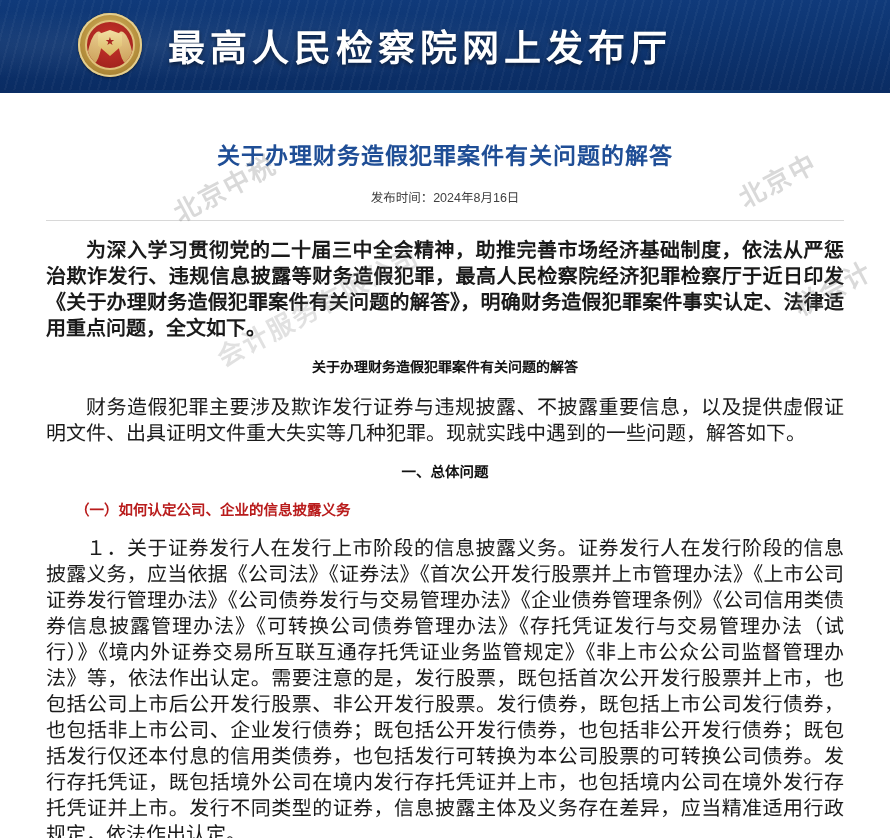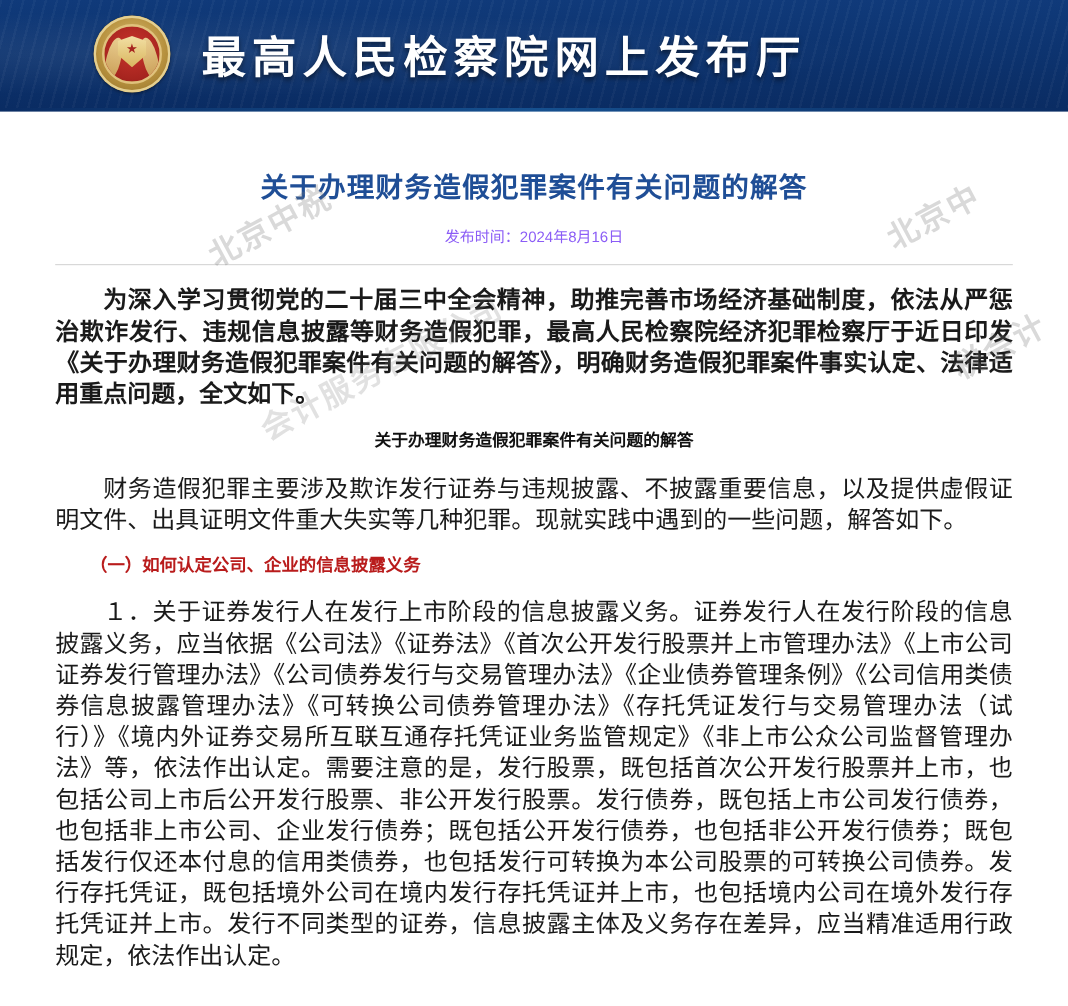--- a/index.html
+++ b/index.html
@@ -145,21 +145,21 @@
     text-align: center;
     color: #1f4e96;
     font-family: "DejaVu Serif", "Liberation Serif", serif;
     font-weight: bold;
     font-size: 23px;
     letter-spacing: 1px;
     margin: 18px 0 0 0;
   }
   .pub-date {
     text-align: center;
-    color: #8b5cf6;
+    color: #404040;
     font-size: 12.5px;
     margin: 16px 0 0 0;
   }
   .divider {
     margin: 14px 0 16px 0;
     border-top: 1px solid #d8d8d8;
   }
   p.para {
     margin: 0 0 13px 0;
     font-size: 20px;
@@ -234,19 +234,20 @@
     </div>
 
     <div class="divider"></div>
 
     <p class="para lead">为深入学习贯彻党的二十届三中全会精神，助推完善市场经济基础制度，依法从严惩治欺诈发行、违规信息披露等财务造假犯罪，最高人民检察院经济犯罪检察厅于近日印发《关于办理财务造假犯罪案件有关问题的解答》，明确财务造假犯罪案件事实认定、法律适用重点问题，全文如下。</p>
 
     <p class="center-sub">关于办理财务造假犯罪案件有关问题的解答</p>
 
     <p class="para">财务造假犯罪主要涉及欺诈发行证券与违规披露、不披露重要信息，以及提供虚假证明文件、出具证明文件重大失实等几种犯罪。现就实践中遇到的一些问题，解答如下。</p>
 
+    <p class="section-title">一、总体问题</p>
 
     <p class="sub-title">（一）如何认定公司、企业的信息披露义务</p>
 
     <p class="para">１．关于证券发行人在发行上市阶段的信息披露义务。证券发行人在发行阶段的信息披露义务，应当依据《公司法》《证券法》《首次公开发行股票并上市管理办法》《上市公司证券发行管理办法》《公司债券发行与交易管理办法》《企业债券管理条例》《公司信用类债券信息披露管理办法》《可转换公司债券管理办法》《存托凭证发行与交易管理办法（试行）》《境内外证券交易所互联互通存托凭证业务监管规定》《非上市公众公司监督管理办法》等，依法作出认定。需要注意的是，发行股票，既包括首次公开发行股票并上市，也包括公司上市后公开发行股票、非公开发行股票。发行债券，既包括上市公司发行债券，也包括非上市公司、企业发行债券；既包括公开发行债券，也包括非公开发行债券；既包括发行仅还本付息的信用类债券，也包括发行可转换为本公司股票的可转换公司债券。发行存托凭证，既包括境外公司在境内发行存托凭证并上市，也包括境内公司在境外发行存托凭证并上市。发行不同类型的证券，信息披露主体及义务存在差异，应当精准适用行政规定，依法作出认定。</p>
 
   </div>
 </div>
 
 </body></html>

